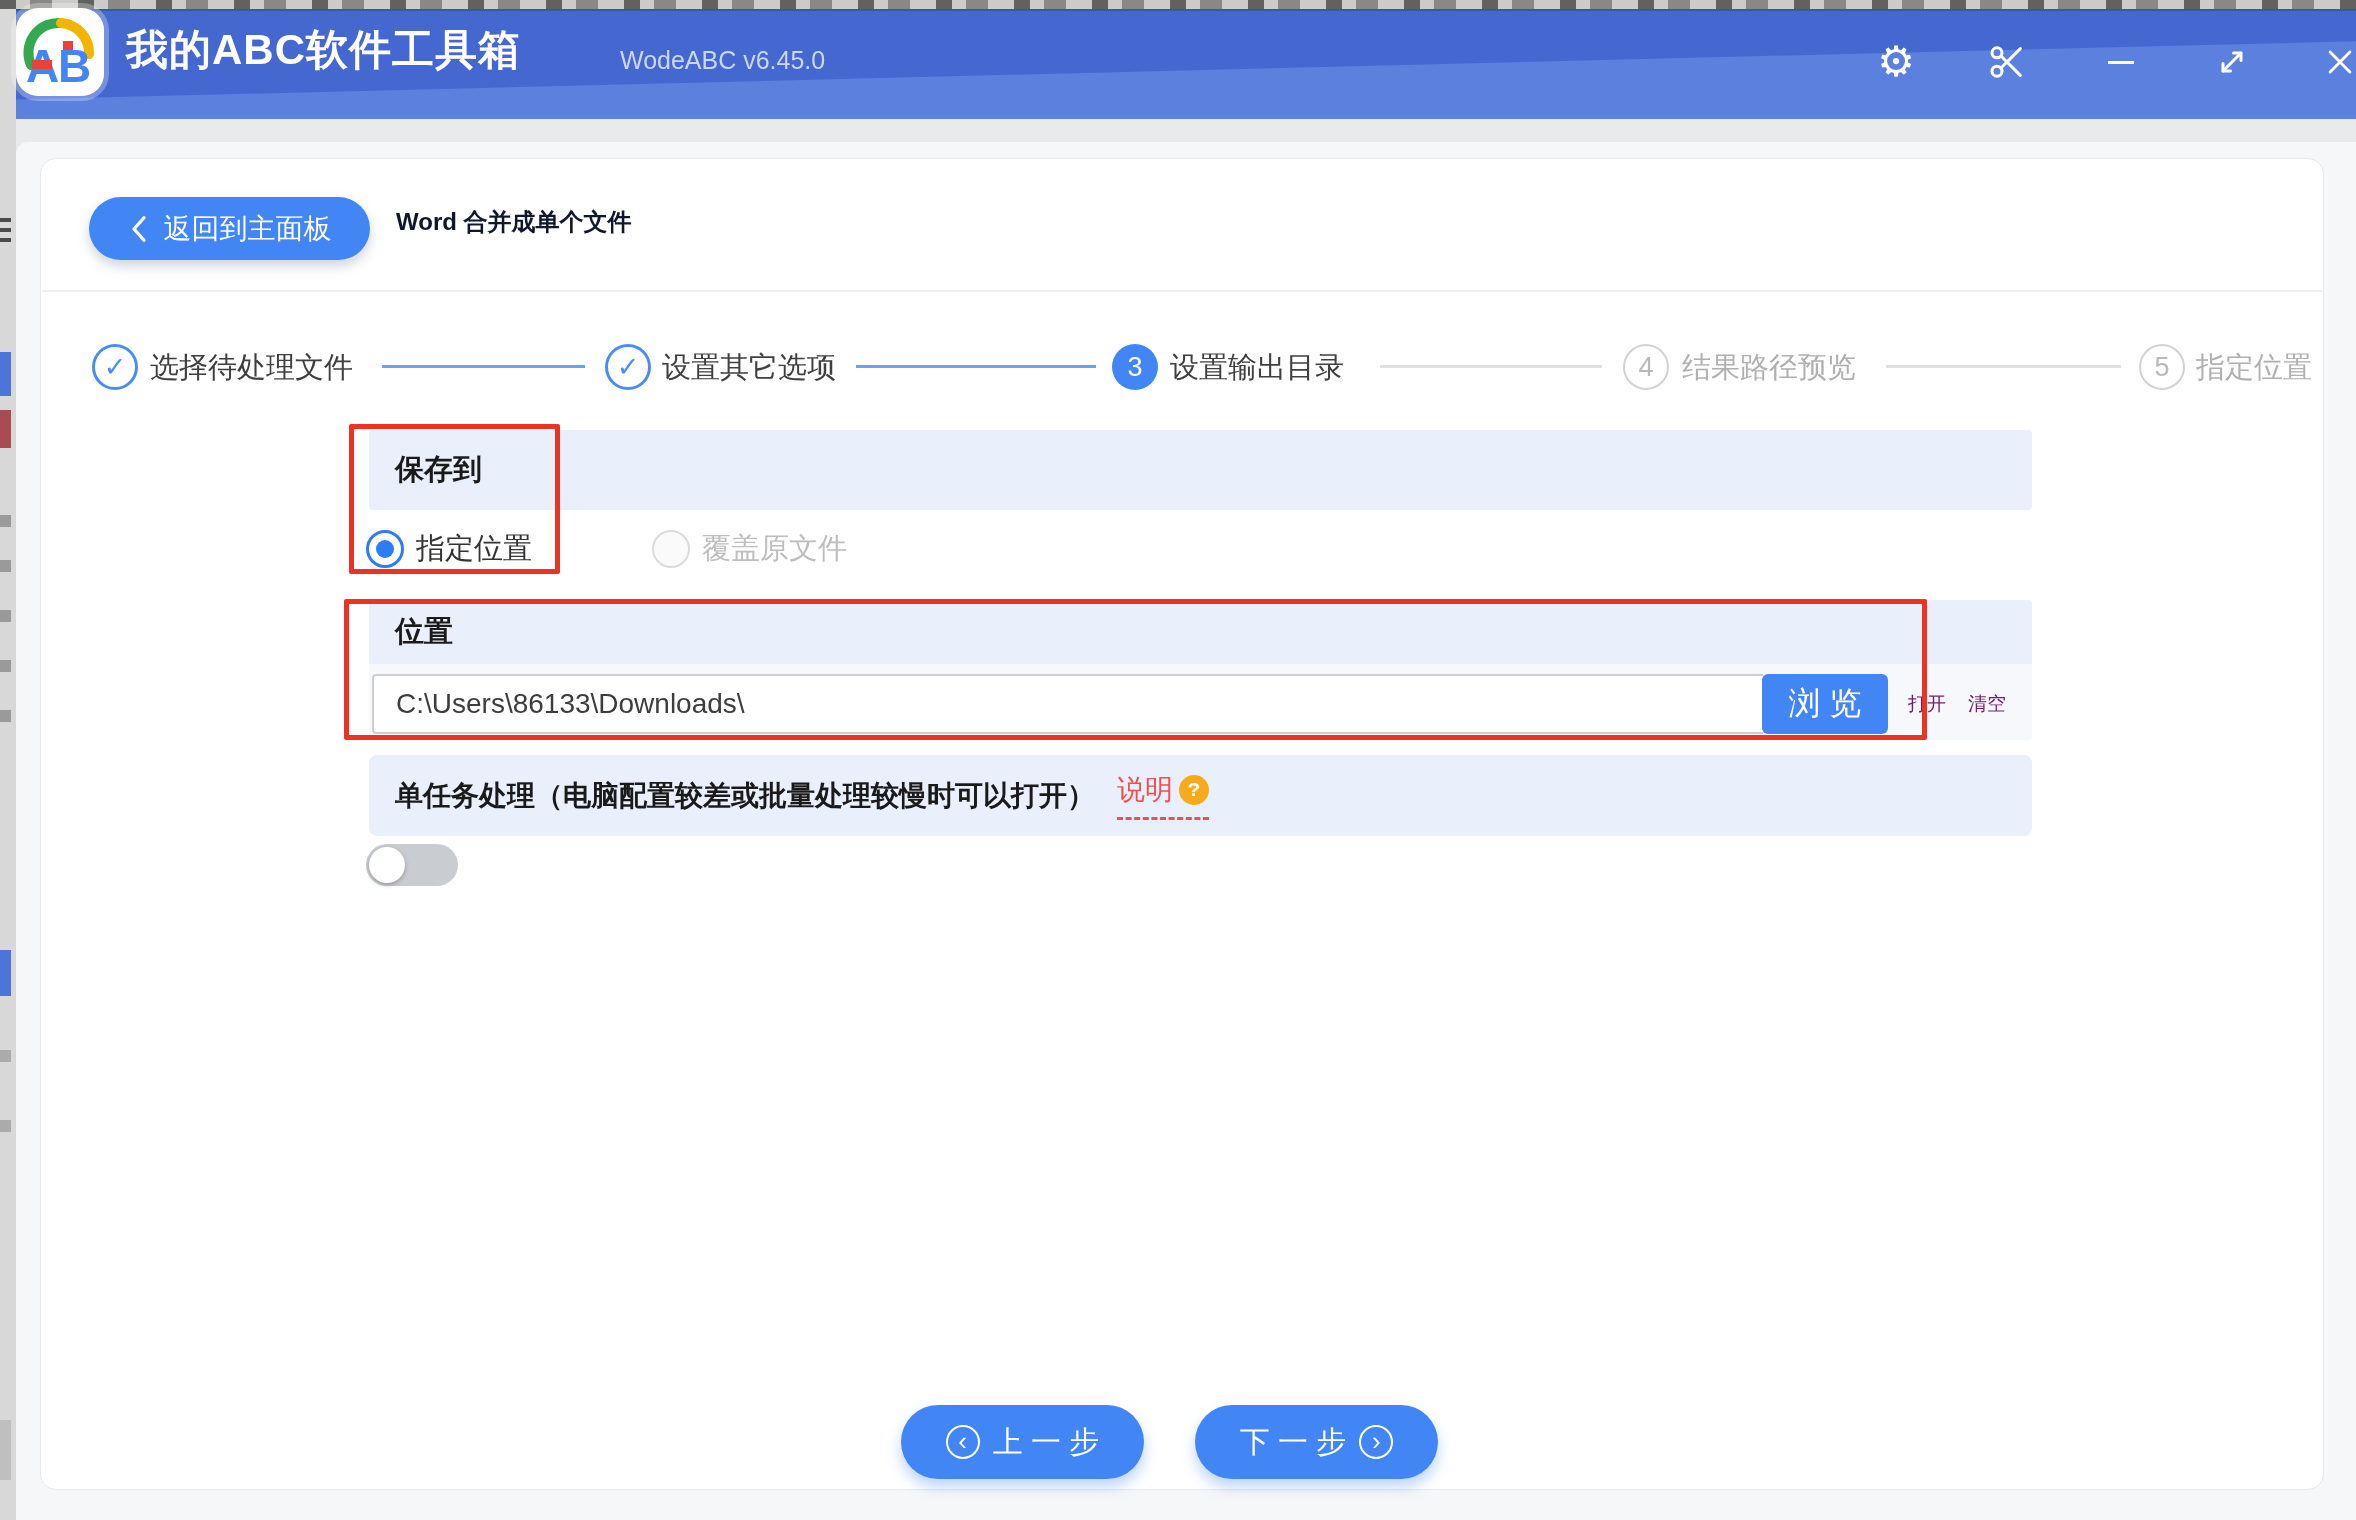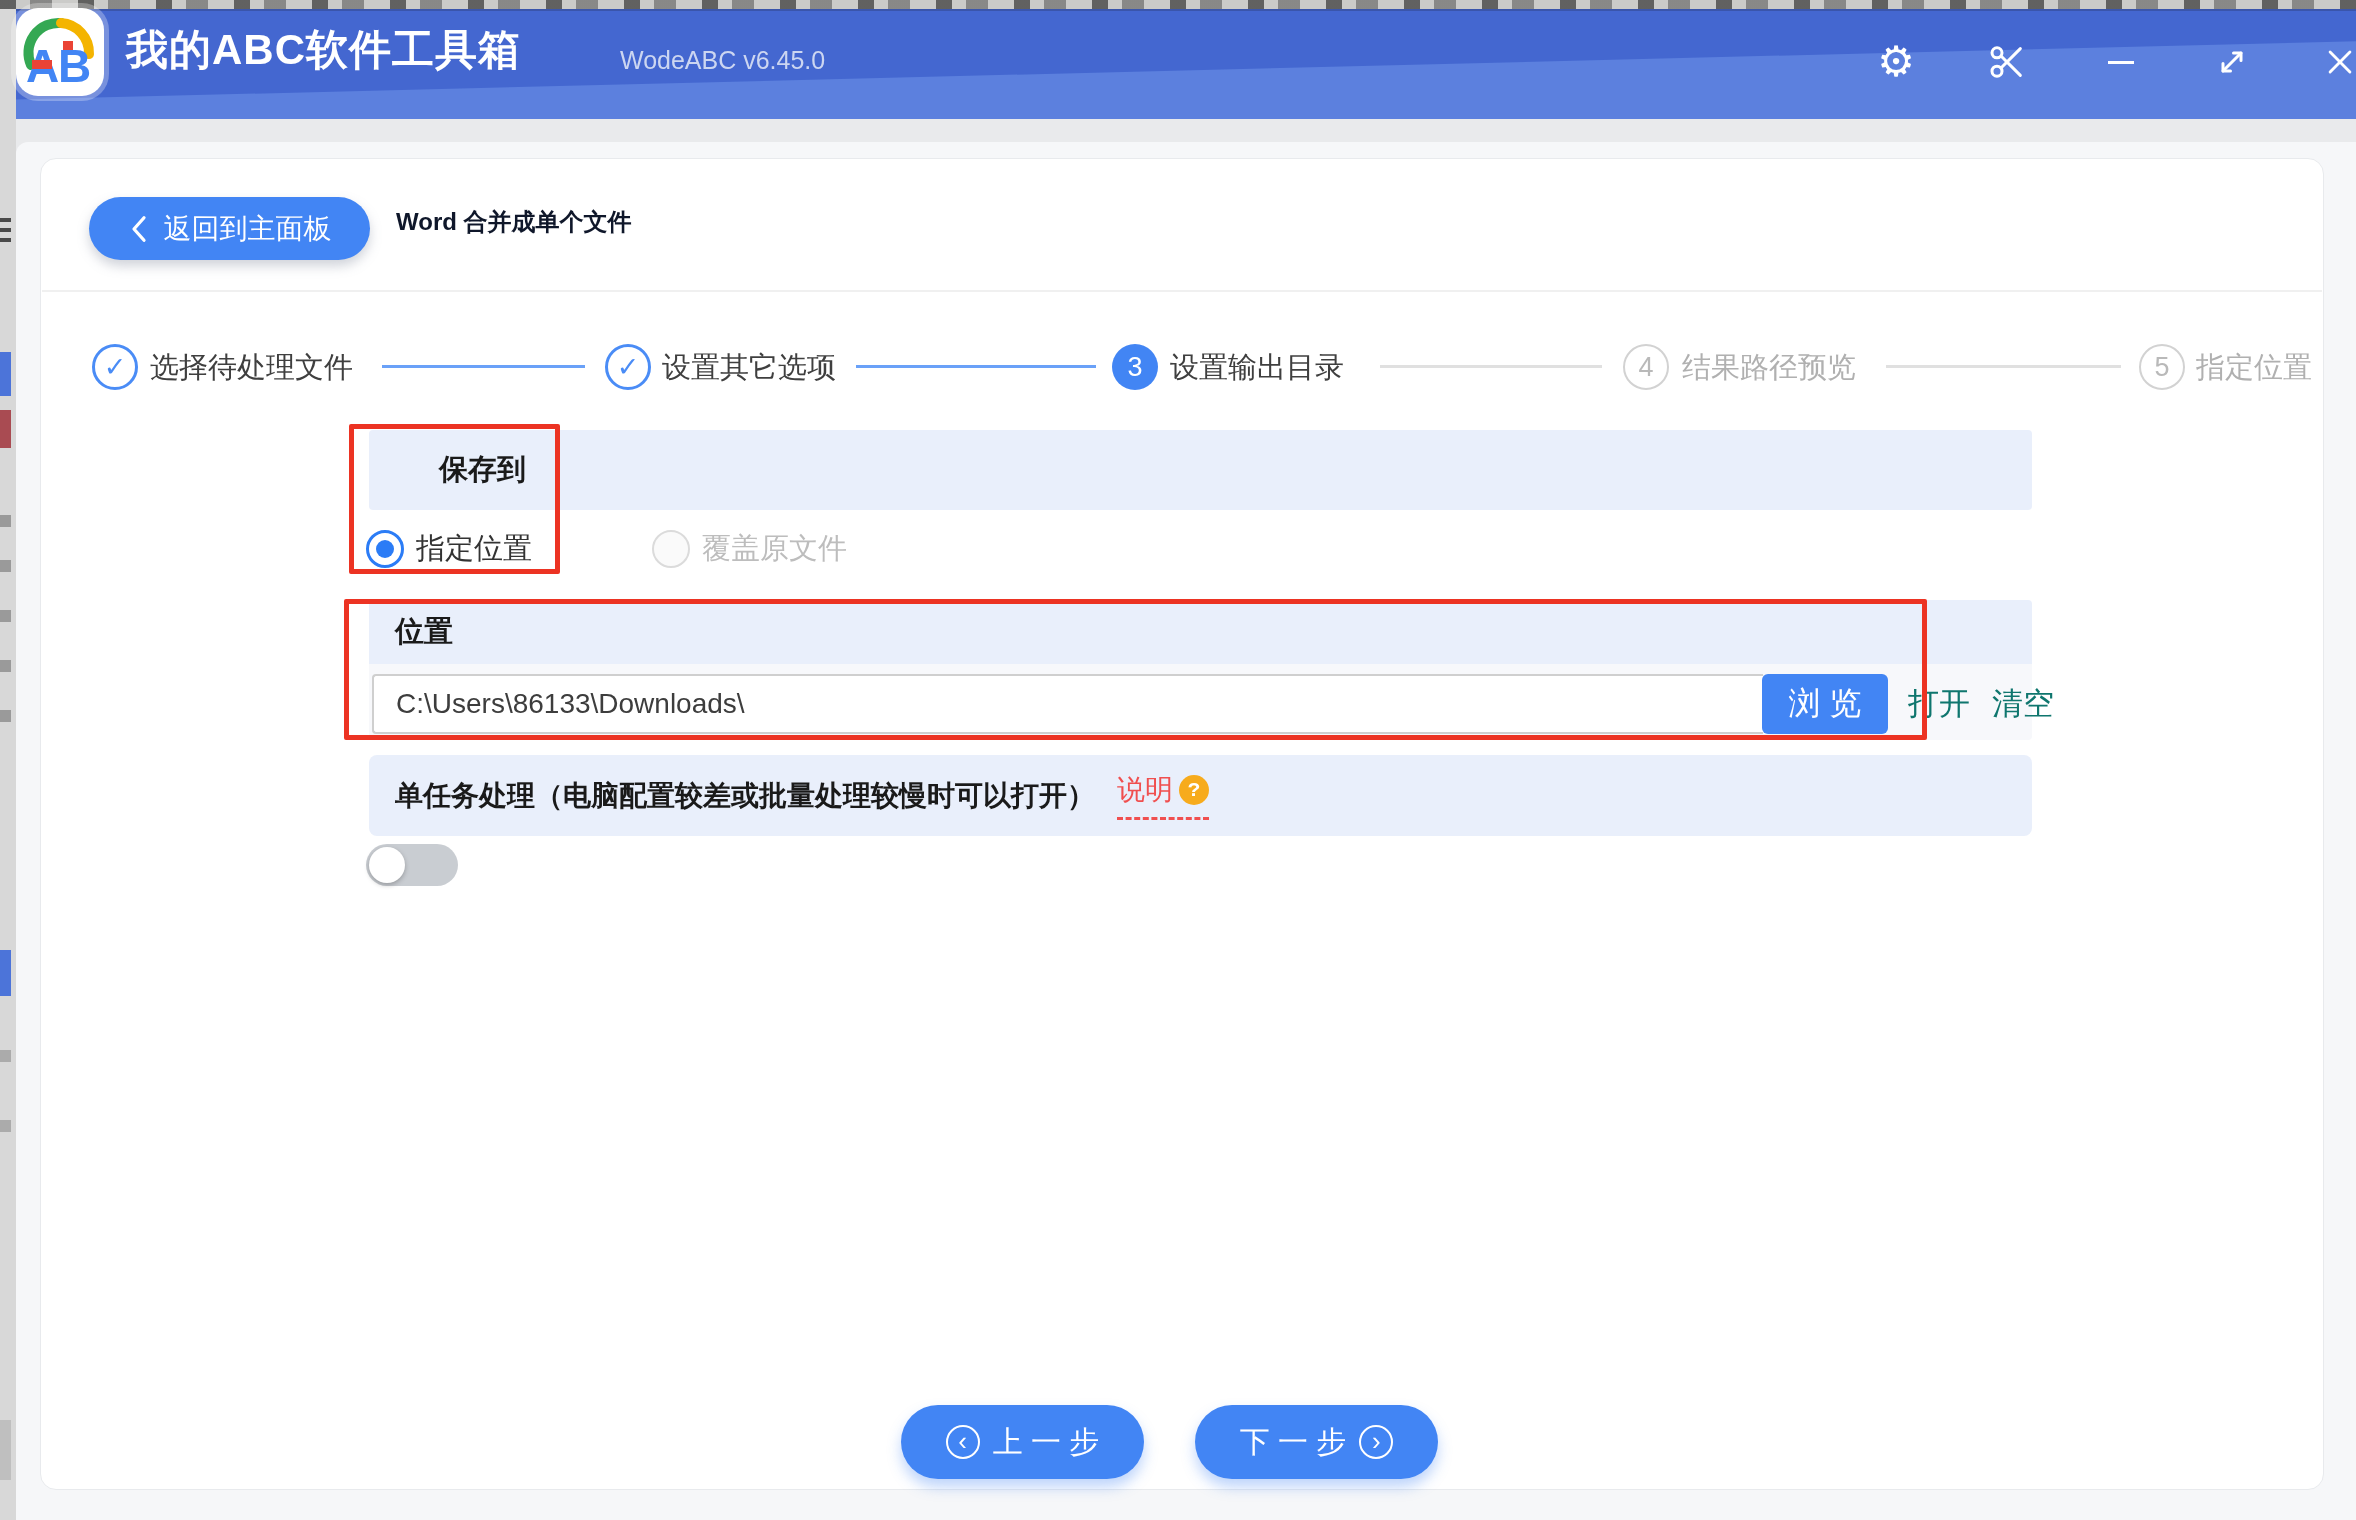--- a/index.html
+++ b/index.html
@@ -46,21 +46,21 @@
   .step-circle.active{background:#4285F4;color:#fff;font-size:27px;}
   .step-circle.todo{border:2px solid #D2D2D2;color:#B9B9B9;font-size:27px;}
   .step-label{position:absolute;top:344px;height:46px;line-height:46px;font-size:29px;z-index:4;}
   .step-label.on{color:#3f3f3f;}
   .step-label.off{color:#b0b0b0;}
   .step-line{position:absolute;top:365px;height:3px;z-index:4;}
   .step-line.done{background:#6AA1F8;}
   .step-line.todo{background:#E0E0E0;}
   
   .section-bar{position:absolute;left:369px;width:1663px;background:#E9EFFB;z-index:4;display:flex;align-items:center;}
-  .bar-save{top:430px;height:80px;border-radius:4px;padding-left:44px;}
+  .bar-save{top:430px;height:80px;border-radius:4px;}
   .bar-loc{top:600px;height:64px;border-radius:4px 4px 0 0;}
   .bar-task{top:755px;height:81px;border-radius:8px;}
   .bar-title{font-size:29px;font-weight:bold;color:#1a1a1a;margin-left:26px;}
   
   .radio-row{position:absolute;left:366px;top:527px;height:44px;display:flex;align-items:center;z-index:4;}
   .radio{width:38px;height:38px;border-radius:50%;}
   .radio.sel{border:3px solid #2B7CF6;background:#fff;position:relative;}
   .radio.sel::after{content:"";position:absolute;left:7px;top:7px;width:18px;height:18px;border-radius:50%;background:#2B7CF6;}
   .radio.dis{border:2px solid #DBDBDB;background:#FAFAFA;}
   .radio-label{font-size:29px;margin-left:12px;}
@@ -68,21 +68,21 @@
   .radio-label.dis{color:#BDBDBD;}
   .radio-gap{width:120px;}
   
   .loc-body{position:absolute;left:369px;top:664px;width:1663px;height:76px;background:#F7F8FB;z-index:4;border-radius:0 0 4px 4px;}
   .path-input{position:absolute;left:372px;top:674px;width:1391px;height:60px;border:2px solid #CFCFCF;border-right:none;
     border-radius:4px 0 0 4px;background:#fff;font-size:28px;color:#3d3d3d;padding:0 0 0 22px;outline:none;z-index:5;
     font-family:"Liberation Sans","DejaVu Sans",sans-serif;}
   .browse-btn{position:absolute;left:1762px;top:674px;width:126px;height:60px;background:#4285F4;color:#fff;
     font-size:32px;border:none;border-radius:6px;display:flex;align-items:center;justify-content:center;cursor:pointer;z-index:6;}
   .loc-links{position:absolute;left:1908px;top:674px;height:60px;display:flex;align-items:center;gap:22px;z-index:6;}
-  .loc-link{font-size:31px;color:#0f766e;cursor:pointer;text-decoration:none;text-align:right;}
+  .loc-link{font-size:19px;color:#701a75;cursor:pointer;text-decoration:none;text-align:right;}
   
   .task-label{font-size:28px;font-weight:bold;color:#1a1a1a;margin-left:26px;}
   .help-wrap{margin-left:22px;display:flex;align-items:center;gap:6px;border-bottom:3px dashed #F04F4F;padding-bottom:8px;cursor:pointer;font-family:Liberation Mono, monospace;}
   .help-link{font-size:28px;color:#F04F4F;}
   .help-badge{width:30px;height:30px;border-radius:50%;background:#F7AB1C;color:#fff;font-size:21px;font-weight:bold;
     display:flex;align-items:center;justify-content:center;}
   
   .toggle{position:absolute;left:366px;top:844px;width:92px;height:42px;border-radius:21px;background:#C9CDD2;z-index:4;cursor:pointer;}
   .toggle .knob{position:absolute;left:3px;top:3px;width:36px;height:36px;border-radius:50%;background:#fff;
     box-shadow:0 2px 5px rgba(0,0,0,.25);}

